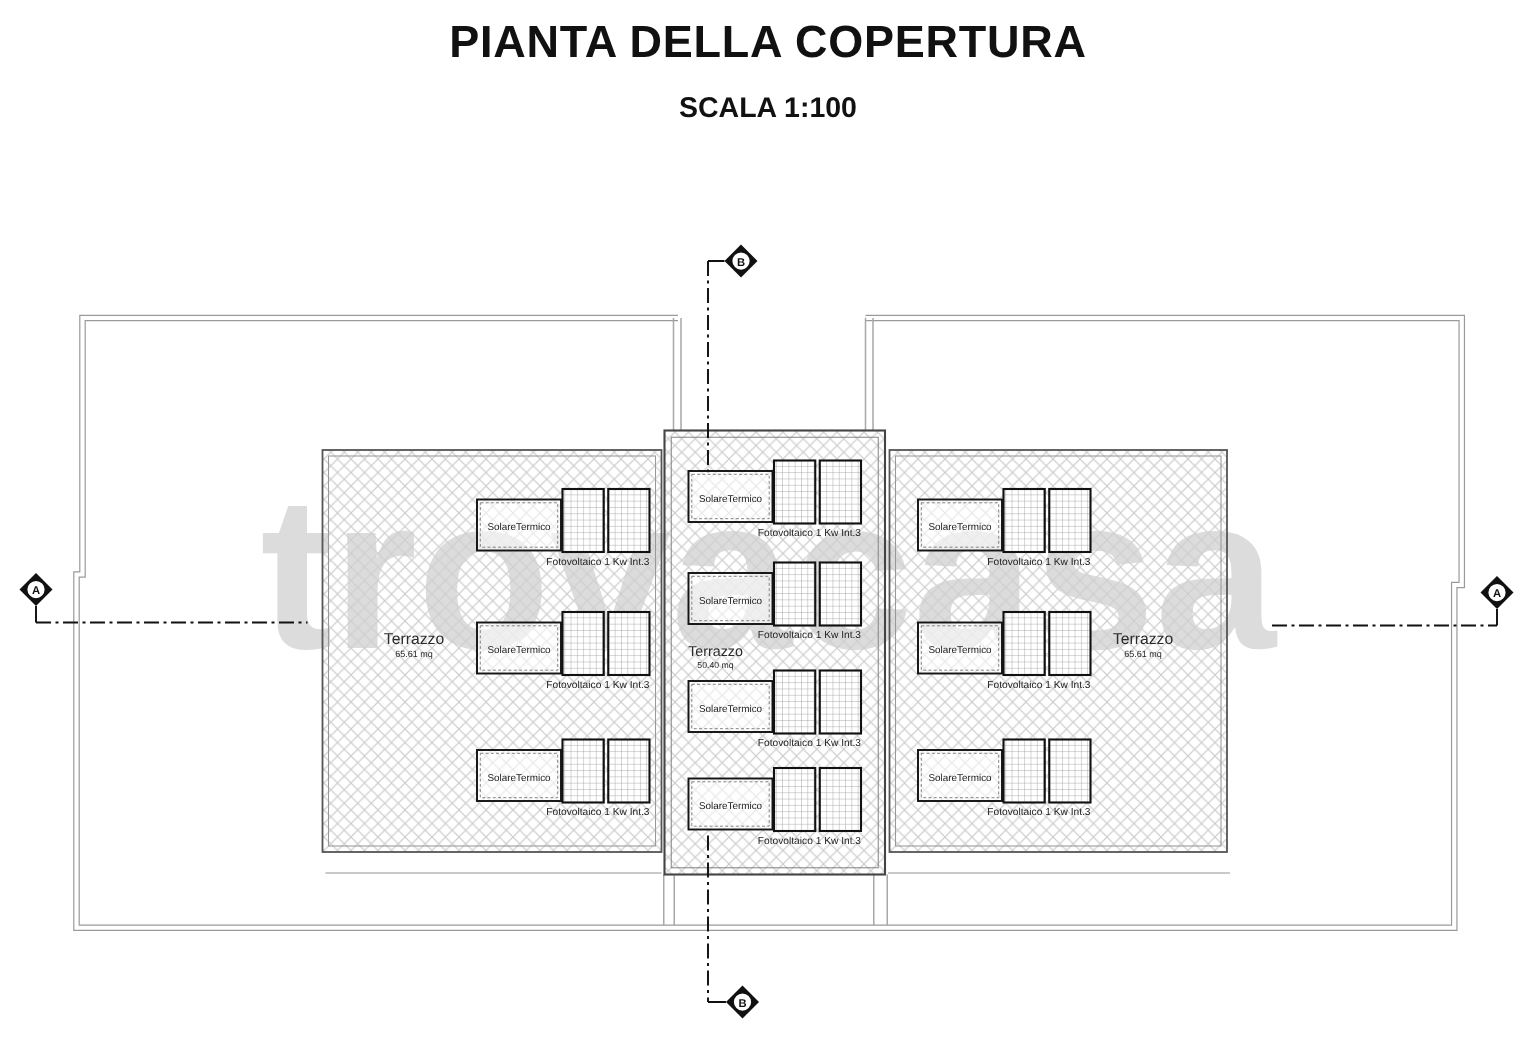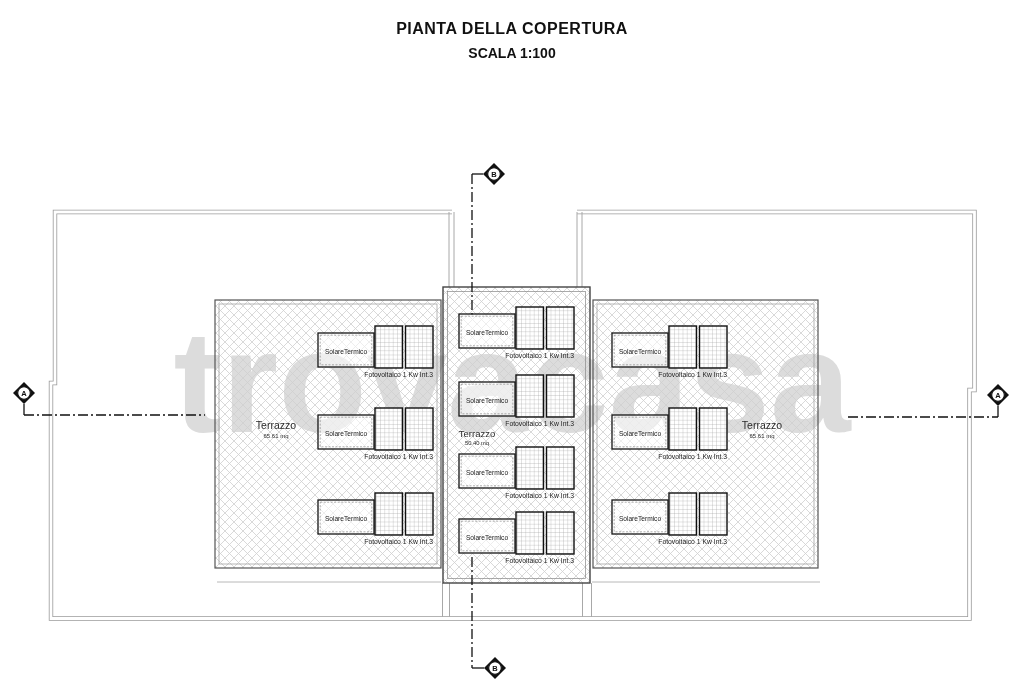--- a/index.html
+++ b/index.html
@@ -1,20 +1,20 @@
 <!DOCTYPE html>
 <html><head>
 <meta charset="utf-8">
 <style>
   html,body{margin:0;padding:0;background:#ffffff;}
   #stage{position:relative;width:1024px;height:699px;background:#ffffff;overflow:hidden;
          font-family:"Liberation Sans",sans-serif;}
   #title-block{position:absolute;top:16px;left:0;width:100%;text-align:center;color:#111;}
-  #title-block h1{margin:0;font-size:16px;font-weight:bold;letter-spacing:.5px;line-height:26px;}
-  #title-block .scale{margin-top:3px;font-size:14px;font-weight:bold;}
+  #title-block h1{margin:0;font-size:30px;font-weight:bold;letter-spacing:.5px;line-height:26px;}
+  #title-block .scale{margin-top:20px;font-size:19px;font-weight:bold;}
   svg{position:absolute;left:0;top:0;font-family:"Liberation Sans",sans-serif;}
   .t-name{font-size:10.5px;fill:#2a2a2a;}
   .t-area{font-size:6px;fill:#2a2a2a;}
   .t-name-c{font-size:9.5px;fill:#2a2a2a;}
   .t-area-c{font-size:5.8px;fill:#2a2a2a;}
   .sec-letter{font-size:7.5px;font-weight:bold;fill:#111;}
   .unit-label{font-size:6.6px;fill:#222;}
   .unit-sub{font-size:6.8px;fill:#222;}
 </style>
 </head>

